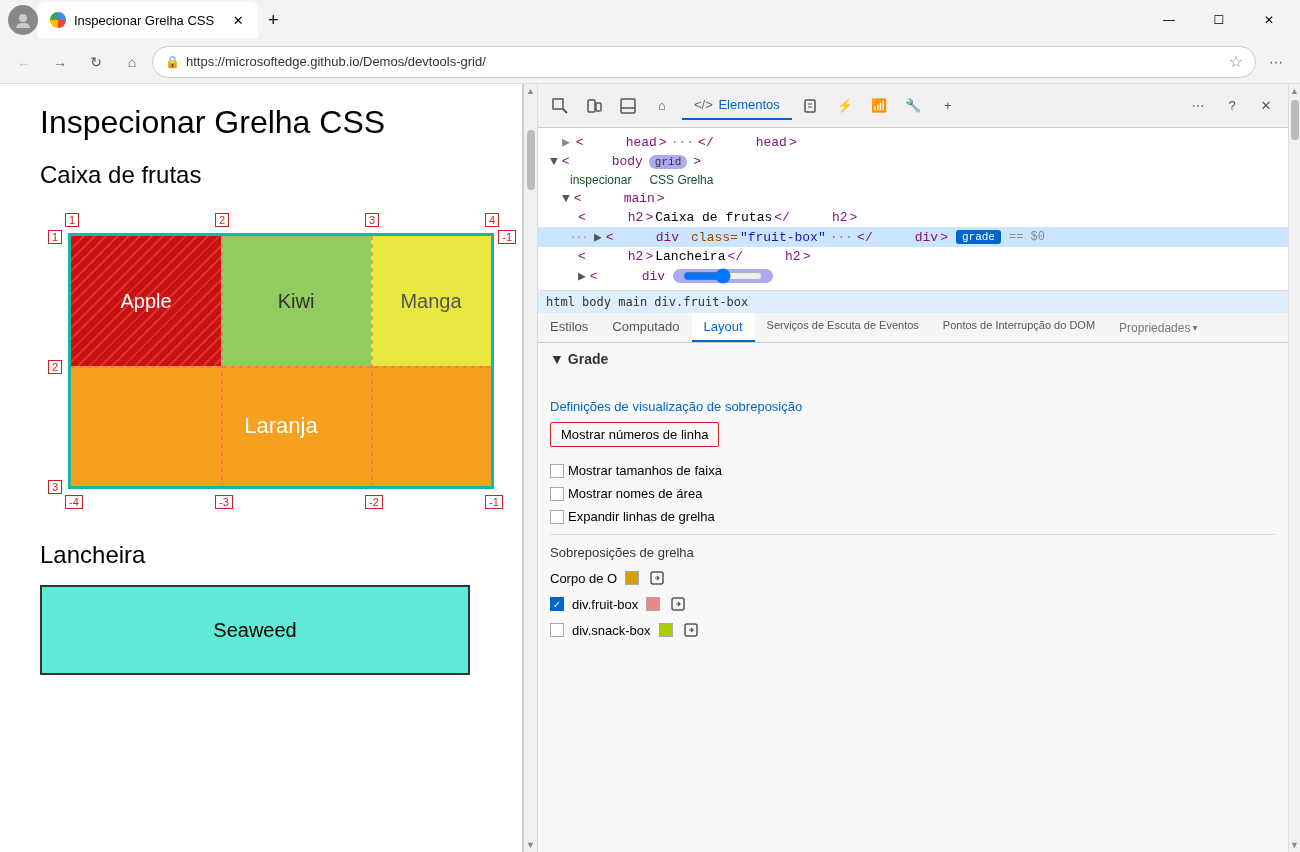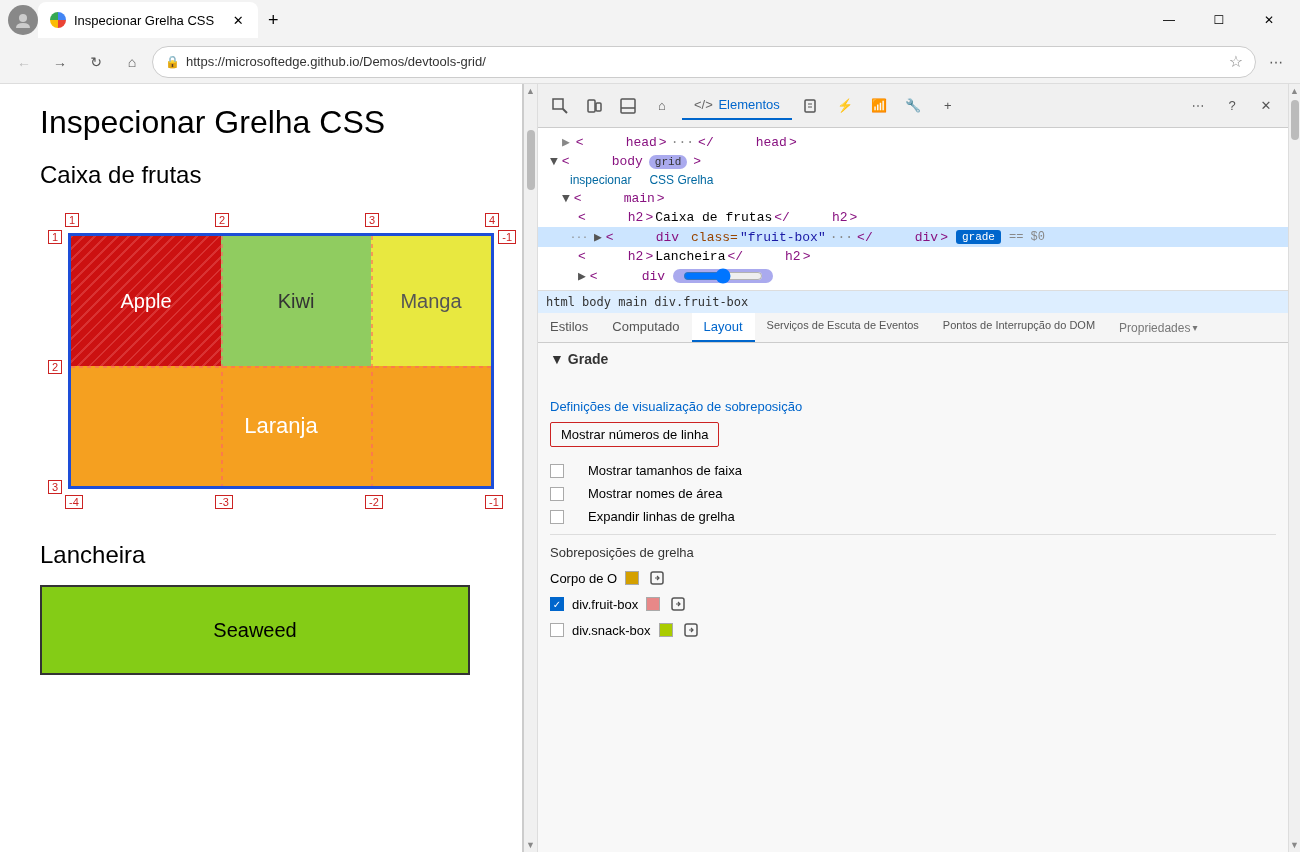--- a/index.html
+++ b/index.html
@@ -35,21 +35,21 @@
     .browser-page { flex: 1; background: white; overflow: auto; padding: 20px 40px; position: relative; border-right: 2px solid #ccc; }
     .page-title { font-size: 36px; font-weight: 500; margin-bottom: 30px; }
     .section-title { font-size: 24px; font-weight: 400; margin-bottom: 16px; }
     .fruit-cell { display: flex; align-items: center; justify-content: center; font-size: 20px; font-weight: 500; color: white; }
     .apple { background: #cc1111; }
     .kiwi { background: #90cc60; color: #333; }
     .manga { background: #dddd00; color: #333; }
     .laranja { background: #f5a020; grid-column: 1 / 4; font-size: 22px; }
 
     
-    .seaweed-box { border: 2px solid #333; width: 430px; height: 90px; background: #84cc16; display: flex; align-items: center; justify-content: center; font-size: 20px; font-weight: 400; }
+    .seaweed-box { border: 2px solid #333; width: 430px; height: 90px; background: #5eead4; display: flex; align-items: center; justify-content: center; font-size: 20px; font-weight: 400; }
 
     
     .devtools { width: 750px; background: #f8f8f8; display: flex; flex-direction: column; overflow: hidden; }
     .devtools-toolbar { height: 44px; background: #f0f0f0; border-bottom: 1px solid #ccc; display: flex; align-items: center; padding: 0 8px; gap: 6px; }
     .dt-icon { width: 28px; height: 28px; display: flex; align-items: center; justify-content: center; border-radius: 4px; cursor: pointer; font-size: 13px; color: #555; }
     .dt-tab { padding: 6px 12px; font-size: 13px; cursor: pointer; border-bottom: 2px solid transparent; }
     .dt-tab.active { border-bottom: 2px solid #0066cc; color: #0066cc; font-weight: 500; }
     .dt-spacer { flex: 1; }
 
     
@@ -68,21 +68,21 @@
     .styles-tab.active { background: white; border-bottom: 2px solid #0066cc; color: #0066cc; }
     .styles-tab.secondary { font-size: 12px; color: #777; }
 
     .grade-section { padding: 8px 12px; }
     .grade-title { font-size: 14px; font-weight: bold; color: #333; display: flex; align-items: center; gap: 4px; margin-bottom: 8px; }
 
     .overlay-title { font-size: 13px; color: #0066cc; margin-bottom: 8px; font-weight: 400; margin-top: 32px; }
 
     .option-box { border: 1.5px solid #cc2222; padding: 4px 10px; display: inline-block; font-size: 13px; margin-bottom: 8px; border-radius: 2px; cursor: pointer; }
 
-    .checkbox-row { display: flex; align-items: center; gap: 24px; font-size: 13px; margin-bottom: 8px; }
+    .checkbox-row { display: flex; align-items: center; gap: 4px; font-size: 13px; margin-bottom: 8px; }
     .cb { width: 14px; height: 14px; border: 1px solid #aaa; background: white; cursor: pointer; display: flex; align-items: center; justify-content: center; }
     .cb.checked { background: #0066cc; border-color: #0066cc; color: white; font-size: 10px; }
 
     .divider { border: none; border-top: 1px solid #ddd; margin: 10px 0; }
 
     .sobreposicoes-title { font-size: 13px; color: #333; margin-bottom: 8px; font-weight: 500; }
     .overlay-row { display: flex; align-items: center; gap: 8px; font-size: 13px; margin-bottom: 6px; }
     .color-swatch { width: 12px; height: 12px; display: inline-block; }
     .overlay-link-btn { width: 20px; height: 20px; display: flex; align-items: center; justify-content: center; cursor: pointer; }
     .num-top { position: absolute; top: -20px; font-size: 11px; color: #cc2222; background: white; border: 1px solid #cc2222; padding: 0 3px; }
@@ -154,21 +154,21 @@
         <div style="position:absolute; top:247px; left:-20px;" class="num-side">3</div>
         
         <div style="position:absolute; bottom:-20px; left:-3px;" class="num-bot">-4</div>
         <div style="position:absolute; bottom:-20px; left:147px;" class="num-bot">-3</div>
         <div style="position:absolute; bottom:-20px; left:297px;" class="num-bot">-2</div>
         <div style="position:absolute; bottom:-20px; left:417px;" class="num-bot">-1</div>
         
         <div style="position:absolute; top:-3px; right:-22px;" class="num-right">-1</div>
 
         
-        <div style="border: 3px solid #1d4ed8; display:grid; grid-template-columns: 150px 150px 120px; grid-template-rows: 130px 120px; position:relative;">
+        <div style="border: 3px solid #14b8a6; display:grid; grid-template-columns: 150px 150px 120px; grid-template-rows: 130px 120px; position:relative;">
 
           <div class="fruit-cell apple row-hatch" style="font-size:20px; color:white; display:flex; align-items:center; justify-content:center;">
             <span>Apple</span>
           </div>
 
           <div class="fruit-cell kiwi row-hatch" style="font-size:20px; color:#333; display:flex; align-items:center; background:#90cc60;">
             <span>Kiwi</span>
           </div>
 
           <div class="fruit-cell manga row-hatch" style="font-size:20px; color:#555; display:flex; align-items:center; justify-content:center; background:#e8e840;">
@@ -257,21 +257,21 @@
         </div>
 
         <div class="dom-line" style="padding-left:12px;">
           <span style="color:#555; margin-right:2px;">▼</span>
           <span class="tag-bracket">&lt;</span>
           <span class="tag-name">body</span>
           <span style="margin: 0 4px; background:#aaaaee; color:#333; font-size:11px; padding:1px 6px; border-radius:10px;">grid</span>
           <span class="tag-bracket">&gt;</span>
         </div>
 
-        <div class="dom-line" style="padding-left:32px; color:#0369a1; font-family: 'Segoe UI', sans-serif; font-size:12px;">
+        <div class="dom-line" style="padding-left:32px; color:#14532d; font-family: 'Segoe UI', sans-serif; font-size:12px;">
           <span>inspecionar</span>
           <span style="margin-left:16px; font-size:12px;">CSS Grelha</span>
         </div>
 
         <div class="dom-line" style="padding-left:24px;">
           <span style="color:#555; margin-right:2px;">▼</span>
           <span class="tag-bracket">&lt;</span>
             <span class="tag-name">main</span>
             <span class="tag-bracket">&gt;</span>
         </div>

